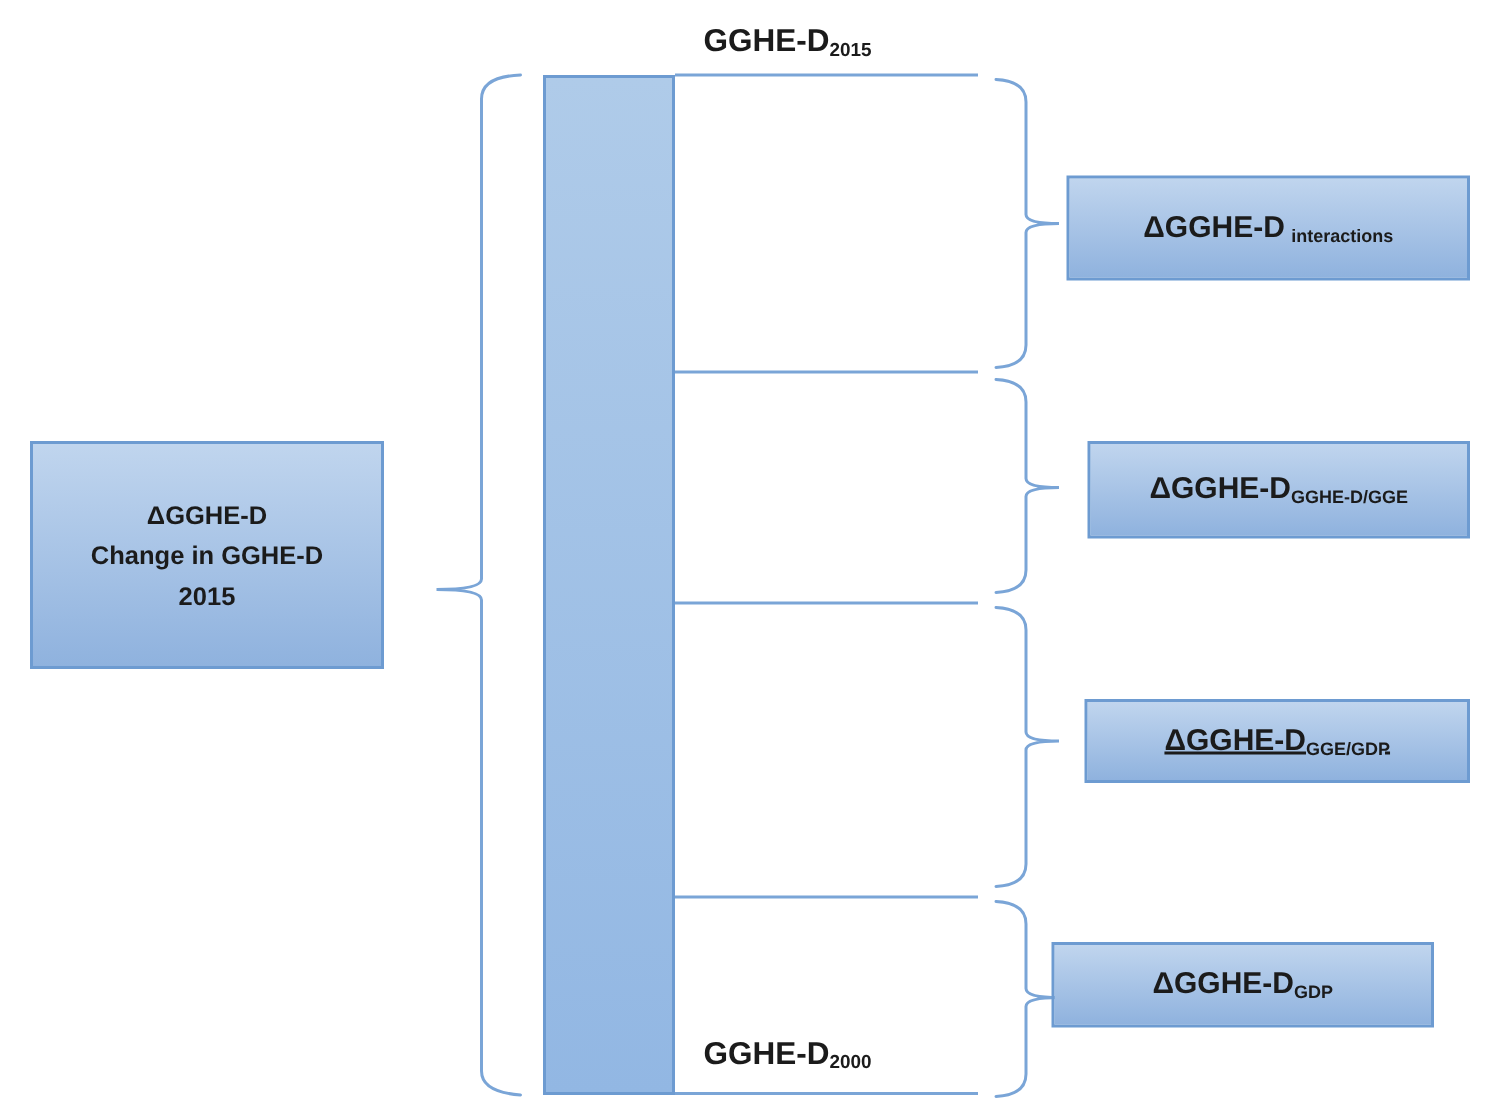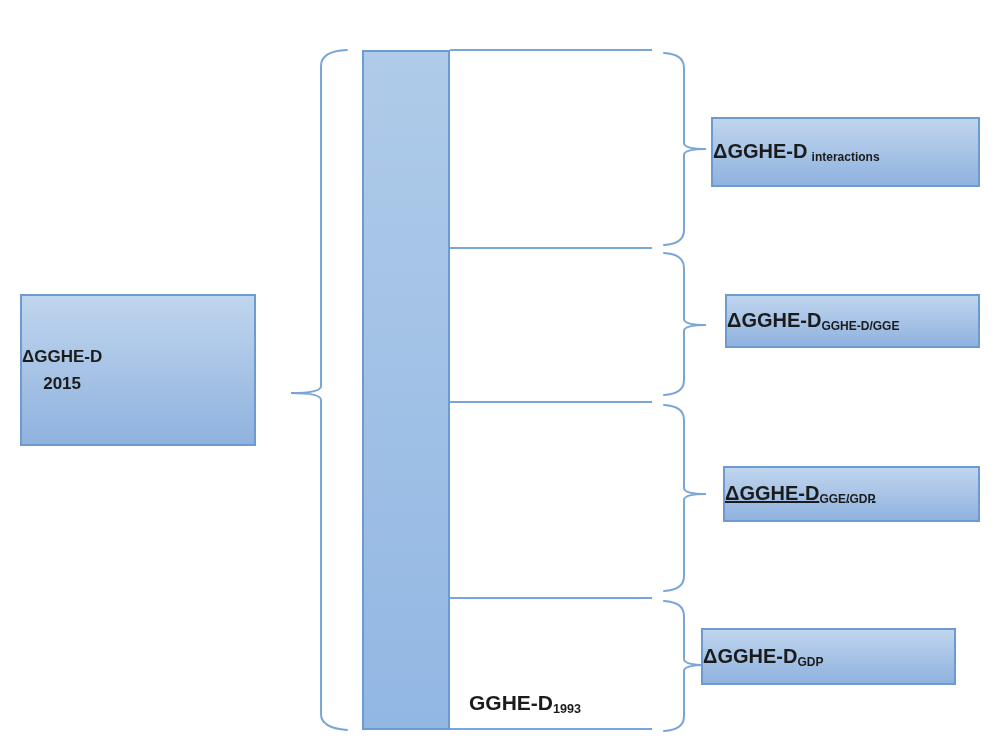--- a/index.html
+++ b/index.html
@@ -18,31 +18,31 @@
   }
   .abs { position: absolute; }
 
   
   .gbox {
     box-sizing: border-box;
     background: linear-gradient(180deg, var(--box-fill-top, #c0d5ee) 0%, var(--box-fill-bottom, #8fb2de) 100%);
     border: 2px solid var(--box-border, #6d9bd1);
     display: flex;
     align-items: center;
-    justify-content: flex-start;
+    justify-content: center;
     text-align: center;
     font-weight: 700;
   }
   .left-box {
     left: 20px; top: 294px; width: 236px; height: 152px;
     font-size: 17px; line-height: 27px;
   }
   .rbox { font-size: 20px; white-space: nowrap; }
   .rbox-1 { left: 711px; top: 117px; width: 269px; height: 70px; }
-  .rbox-2 { left: 725px; top: 294px; width: 255px; height: 54px; }
+  .rbox-2 { left: 725px; top: 294px; width: 255px; height: 65px; }
   .rbox-3 { left: 723px; top: 466px; width: 257px; height: 56px; text-decoration: underline; }
   .rbox-4 { left: 701px; top: 628px; width: 255px; height: 57px; }
 
   
   .bar {
     left: 362px; top: 50px; width: 88px; height: 680px;
     box-sizing: border-box;
     background: linear-gradient(180deg, var(--bar-fill-top, #afcbe9) 0%, var(--bar-fill-bottom, #92b7e3) 100%);
     border: 2px solid var(--box-border, #7ba6dc);
   }
@@ -77,32 +77,36 @@
   }
 </style>
 </head>
 <body>
 
 <div id="canvas">
 
   <div class="abs gbox left-box">
     <div>
       <div>ΔGGHE-D</div>
+      <div>Change in GGHE-D</div>
       <div>2015</div>
     </div>
   </div>
 
   <svg class="abs brace" style="left:284px; top:44px;" width="68" height="692">
     <path d="M63,6 Q37,7 37,22 L37,342 Q37,349 7,349 Q37,349 37,356 L37,670 Q37,684 63,686"></path>
   </svg>
 
   <div class="abs bar"></div>
 
+  <div class="abs bar-label" style="top:16px;">
+    <span>GGHE-D</span><span class="sub">2015</span>
+  </div>
   <div class="abs bar-label" style="top:691px;">
-    <span>GGHE-D</span><span class="sub">1993</span>
+    <span>GGHE-D</span><span class="sub">2000</span>
   </div>
 
   <div class="abs hline" style="top:49px;"></div>
   <div class="abs hline" style="top:247px;"></div>
   <div class="abs hline" style="top:401px;"></div>
   <div class="abs hline" style="top:597px;"></div>
   <div class="abs hline" style="top:728px;"></div>
 
   <svg class="abs brace" style="left:662px; top:52px;" width="46" height="194">
     <path d="M2,1 Q22,2 22,16 L22,91 Q22,97 44,97 Q22,97 22,103 L22,178 Q22,192 2,193"></path>

